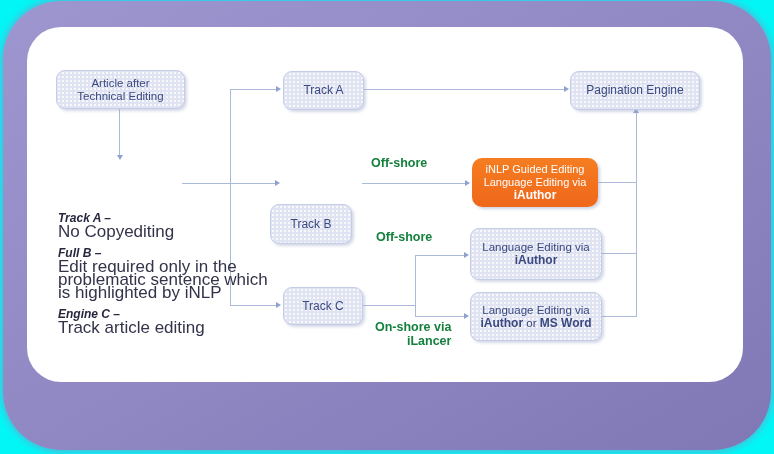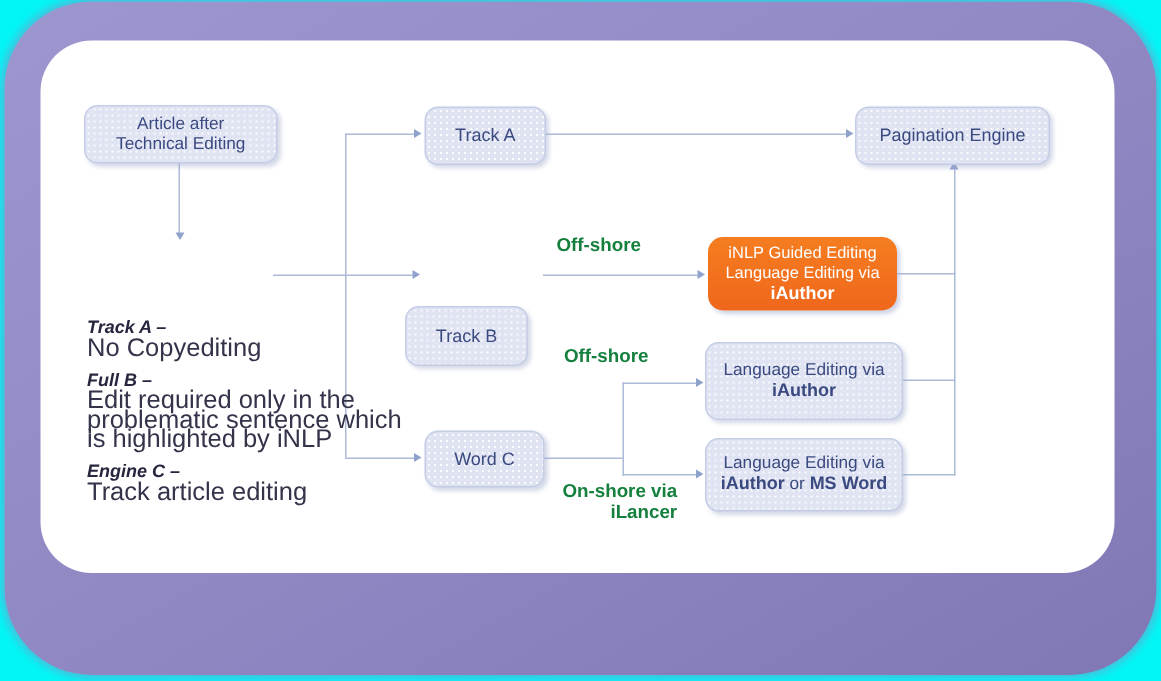--- a/index.html
+++ b/index.html
@@ -103,21 +103,21 @@
 
     <div class="node lav single" style="left:256px;top:44px;width:79px;height:37px;">
       <div>Track A</div>
     </div>
 
     <div class="node lav single" style="left:243px;top:137px;width:80px;height:38px;margin-top:40px;">
       <div>Track B</div>
     </div>
 
     <div class="node lav single" style="left:256px;top:260px;width:78px;height:36px;">
-      <div>Word C</div>
+      <div>Track C</div>
     </div>
 
     <div class="node lav single" style="left:543px;top:44px;width:128px;height:37px;align-items:center;">
       <div>Pagination Engine</div>
     </div>
 
     <div class="node org" style="left:445px;top:131px;width:126px;height:49px;font-size:11px;">
       <div>iNLP Guided Editing</div>
       <div>Language Editing via</div>
       <div class="b t12">iAuthor</div>

